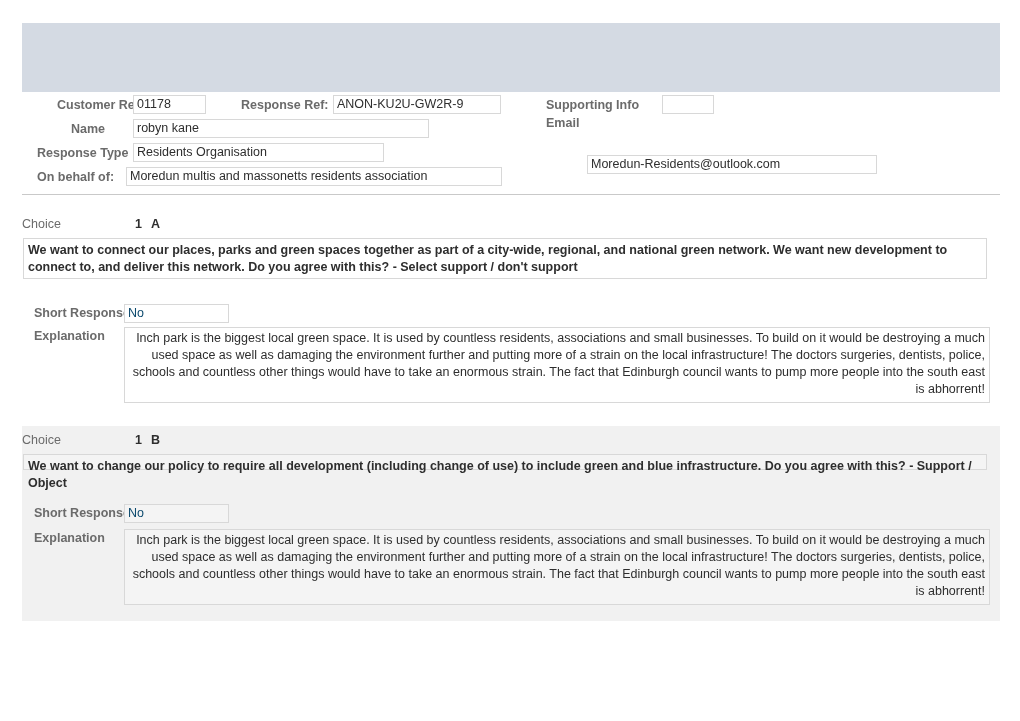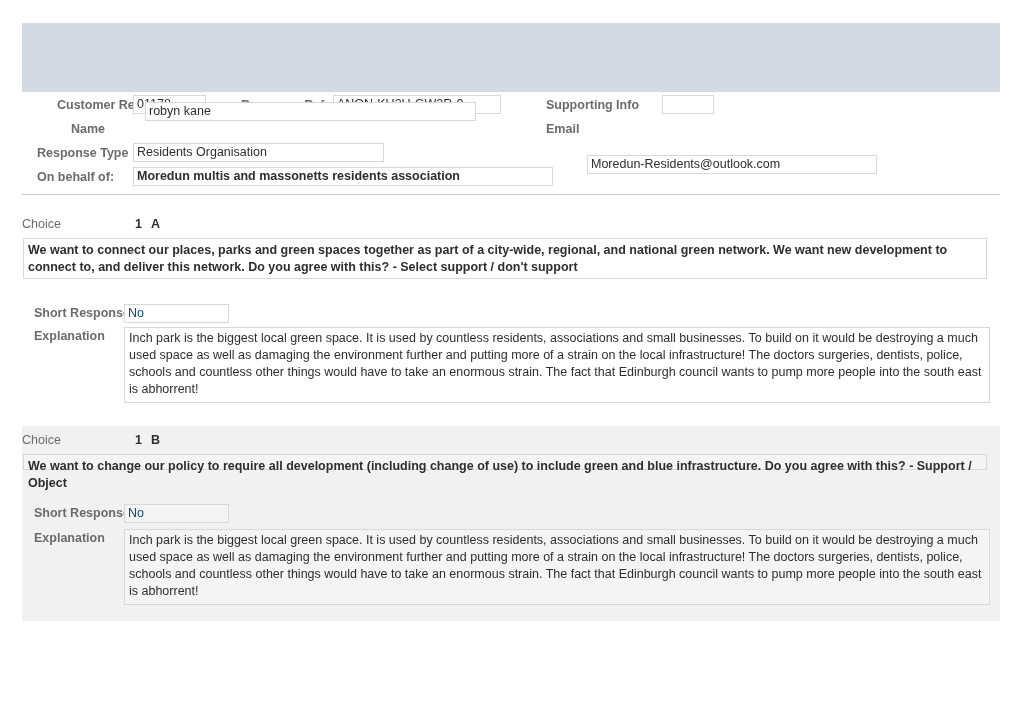--- a/index.html
+++ b/index.html
@@ -145,20 +145,21 @@
   .explanation-box {
     position: absolute;
     box-sizing: border-box;
     border: 1px solid #d8d8d8;
     background: #ffffff;
     padding: 2px 4px;
     font-size: 12.5px;
     color: #2e2e2e;
     line-height: 17px;
     overflow: hidden;
+    text-align: right;
   }
   .section.shaded .explanation-box {
     background: #f4f4f4;
   }
 </style>
 </head>
 <body>
 
 <div class="page">
 
@@ -169,30 +170,30 @@
     <span class="field-label" style="left:15px; top:5px;margin-left:20px;">Customer Ref:</span>
     <div class="field-box" style="left:111px; top:3px; width:73px;">01178</div>
 
     <span class="field-label" style="left:219px; top:5px;">Response Ref:</span>
     <div class="field-box" style="left:311px; top:3px; width:168px;">ANON-KU2U-GW2R-9</div>
 
     <span class="field-label" style="left:524px; top:5px;">Supporting Info</span>
     <div class="field-box" style="left:640px; top:3px; width:52px;"></div>
 
     <span class="field-label" style="left:15px; top:29px;margin-left:34px;">Name</span>
-    <div class="field-box" style="left:111px; top:10px; width:331px;margin-left:12px;">robyn kane</div>
-
-    <span class="field-label" style="left:524px; top:29px;">Email</span>
+    <div class="field-box" style="left:111px; top:27px; width:296px;">robyn kane</div>
+
+    <span class="field-label" style="left:524px; top:23px;">Email</span>
     <div class="field-box" style="left:565px; top:27px; width:290px;margin-top:36px;">Moredun-Residents@outlook.com</div>
 
     <span class="field-label" style="left:15px; top:53px;">Response Type</span>
     <div class="field-box" style="left:111px; top:51px; width:251px;">Residents Organisation</div>
 
     <span class="field-label" style="left:15px; top:77px;">On behalf of:</span>
-    <div class="field-box" style="left:111px; top:75px; width:420px;font-weight:bold;">Moredun multis and massonetts residents association</div>
+    <div class="field-box" style="left:104px; top:75px; width:376px;">Moredun multis and massonetts residents association</div>
 
   </div>
 
   <div class="divider"></div>
 
   <div class="section" style="top:208px; height:200px;">
 
     <span class="choice-label" style="left:0px; top:9px;">Choice</span>
     <span class="choice-num" style="left:113px; top:9px;">1</span>
     <span class="choice-letter" style="left:129px; top:9px;">A</span>

